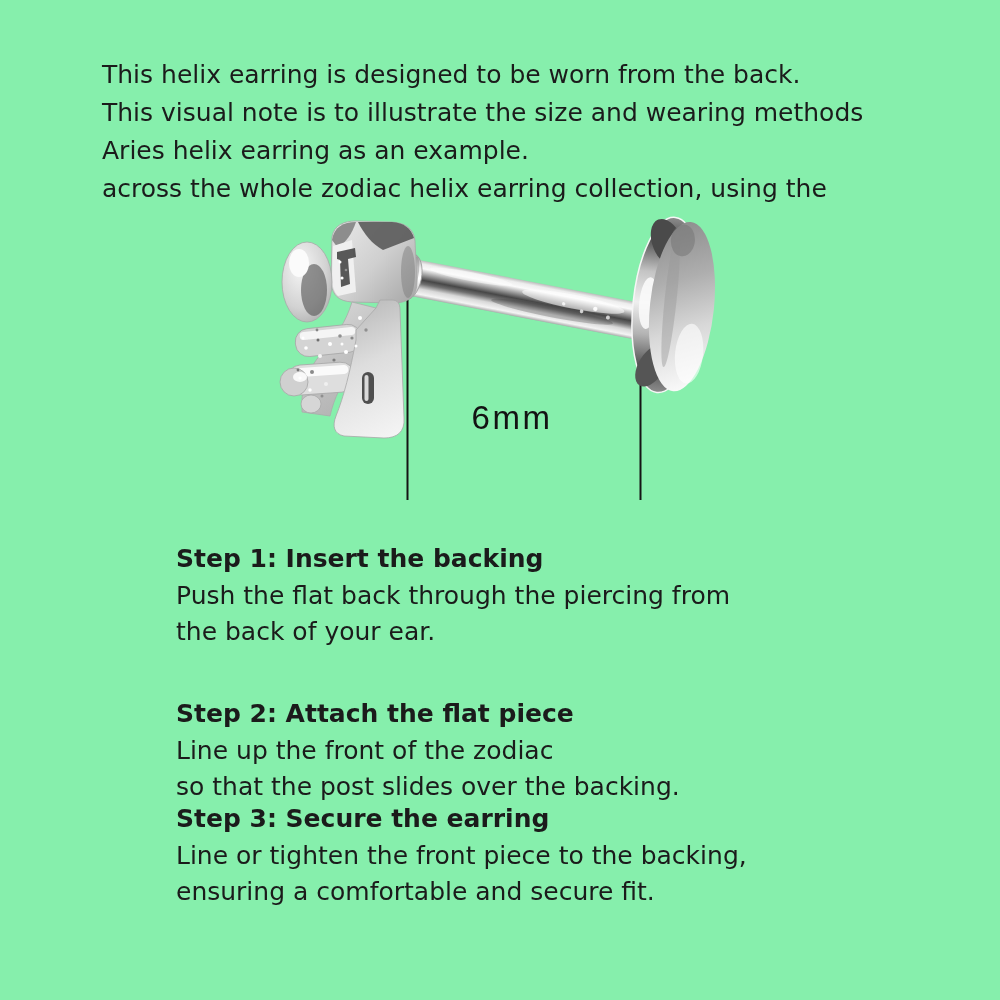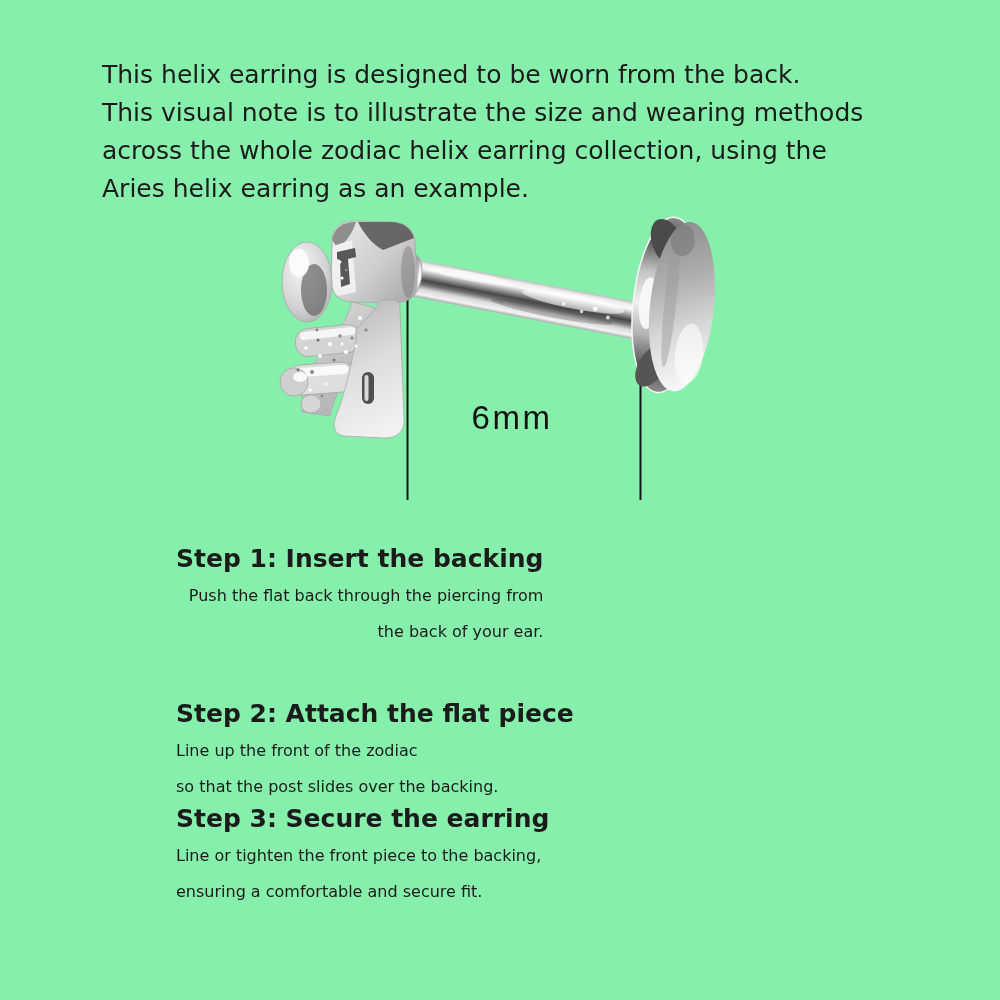--- a/index.html
+++ b/index.html
@@ -32,35 +32,35 @@
     font-size: 33px;
     letter-spacing: 2.5px;
     fill: #131313;
   }
   .step {
     position: absolute;
     left: 176px;
     white-space: nowrap;
   }
   .step-title { font-weight: 700; font-size: 25px; line-height: 38px; }
-  .step-line  { font-weight: 400; font-size: 16px; line-height: 36px; }
-  .step-1 { top: 540px; text-align: right; }
+  .step-line  { font-weight: 400; font-size: 25px; line-height: 36px; }
+  .step-1 { top: 540px; }
   .step-2 { top: 695px; }
   .step-3 { top: 800px; }
 </style>
 </head>
 <body>
 
 <div class="page">
 
   <div class="intro">
     <div>This helix earring is designed to be worn from the back.</div>
     <div>This visual note is to illustrate the size and wearing methods</div>
+    <div>Aries helix earring as an example.</div>
     <div>across the whole zodiac helix earring collection, using the</div>
-    <div>Aries helix earring as an example.</div>
   </div>
 
   <svg class="figure-svg" width="1000" height="1000" viewBox="0 0 1000 1000" aria-hidden="true">
     <defs>
       <linearGradient id="barGrad" gradientUnits="userSpaceOnUse" x1="0" y1="258" x2="0" y2="296">
         <stop offset="0" stop-color="#b4b4b4"></stop>
         <stop offset="0.10" stop-color="#ededed"></stop>
         <stop offset="0.22" stop-color="#fafafa"></stop>
         <stop offset="0.40" stop-color="#8f8f8f"></stop>
         <stop offset="0.52" stop-color="#474747"></stop>

